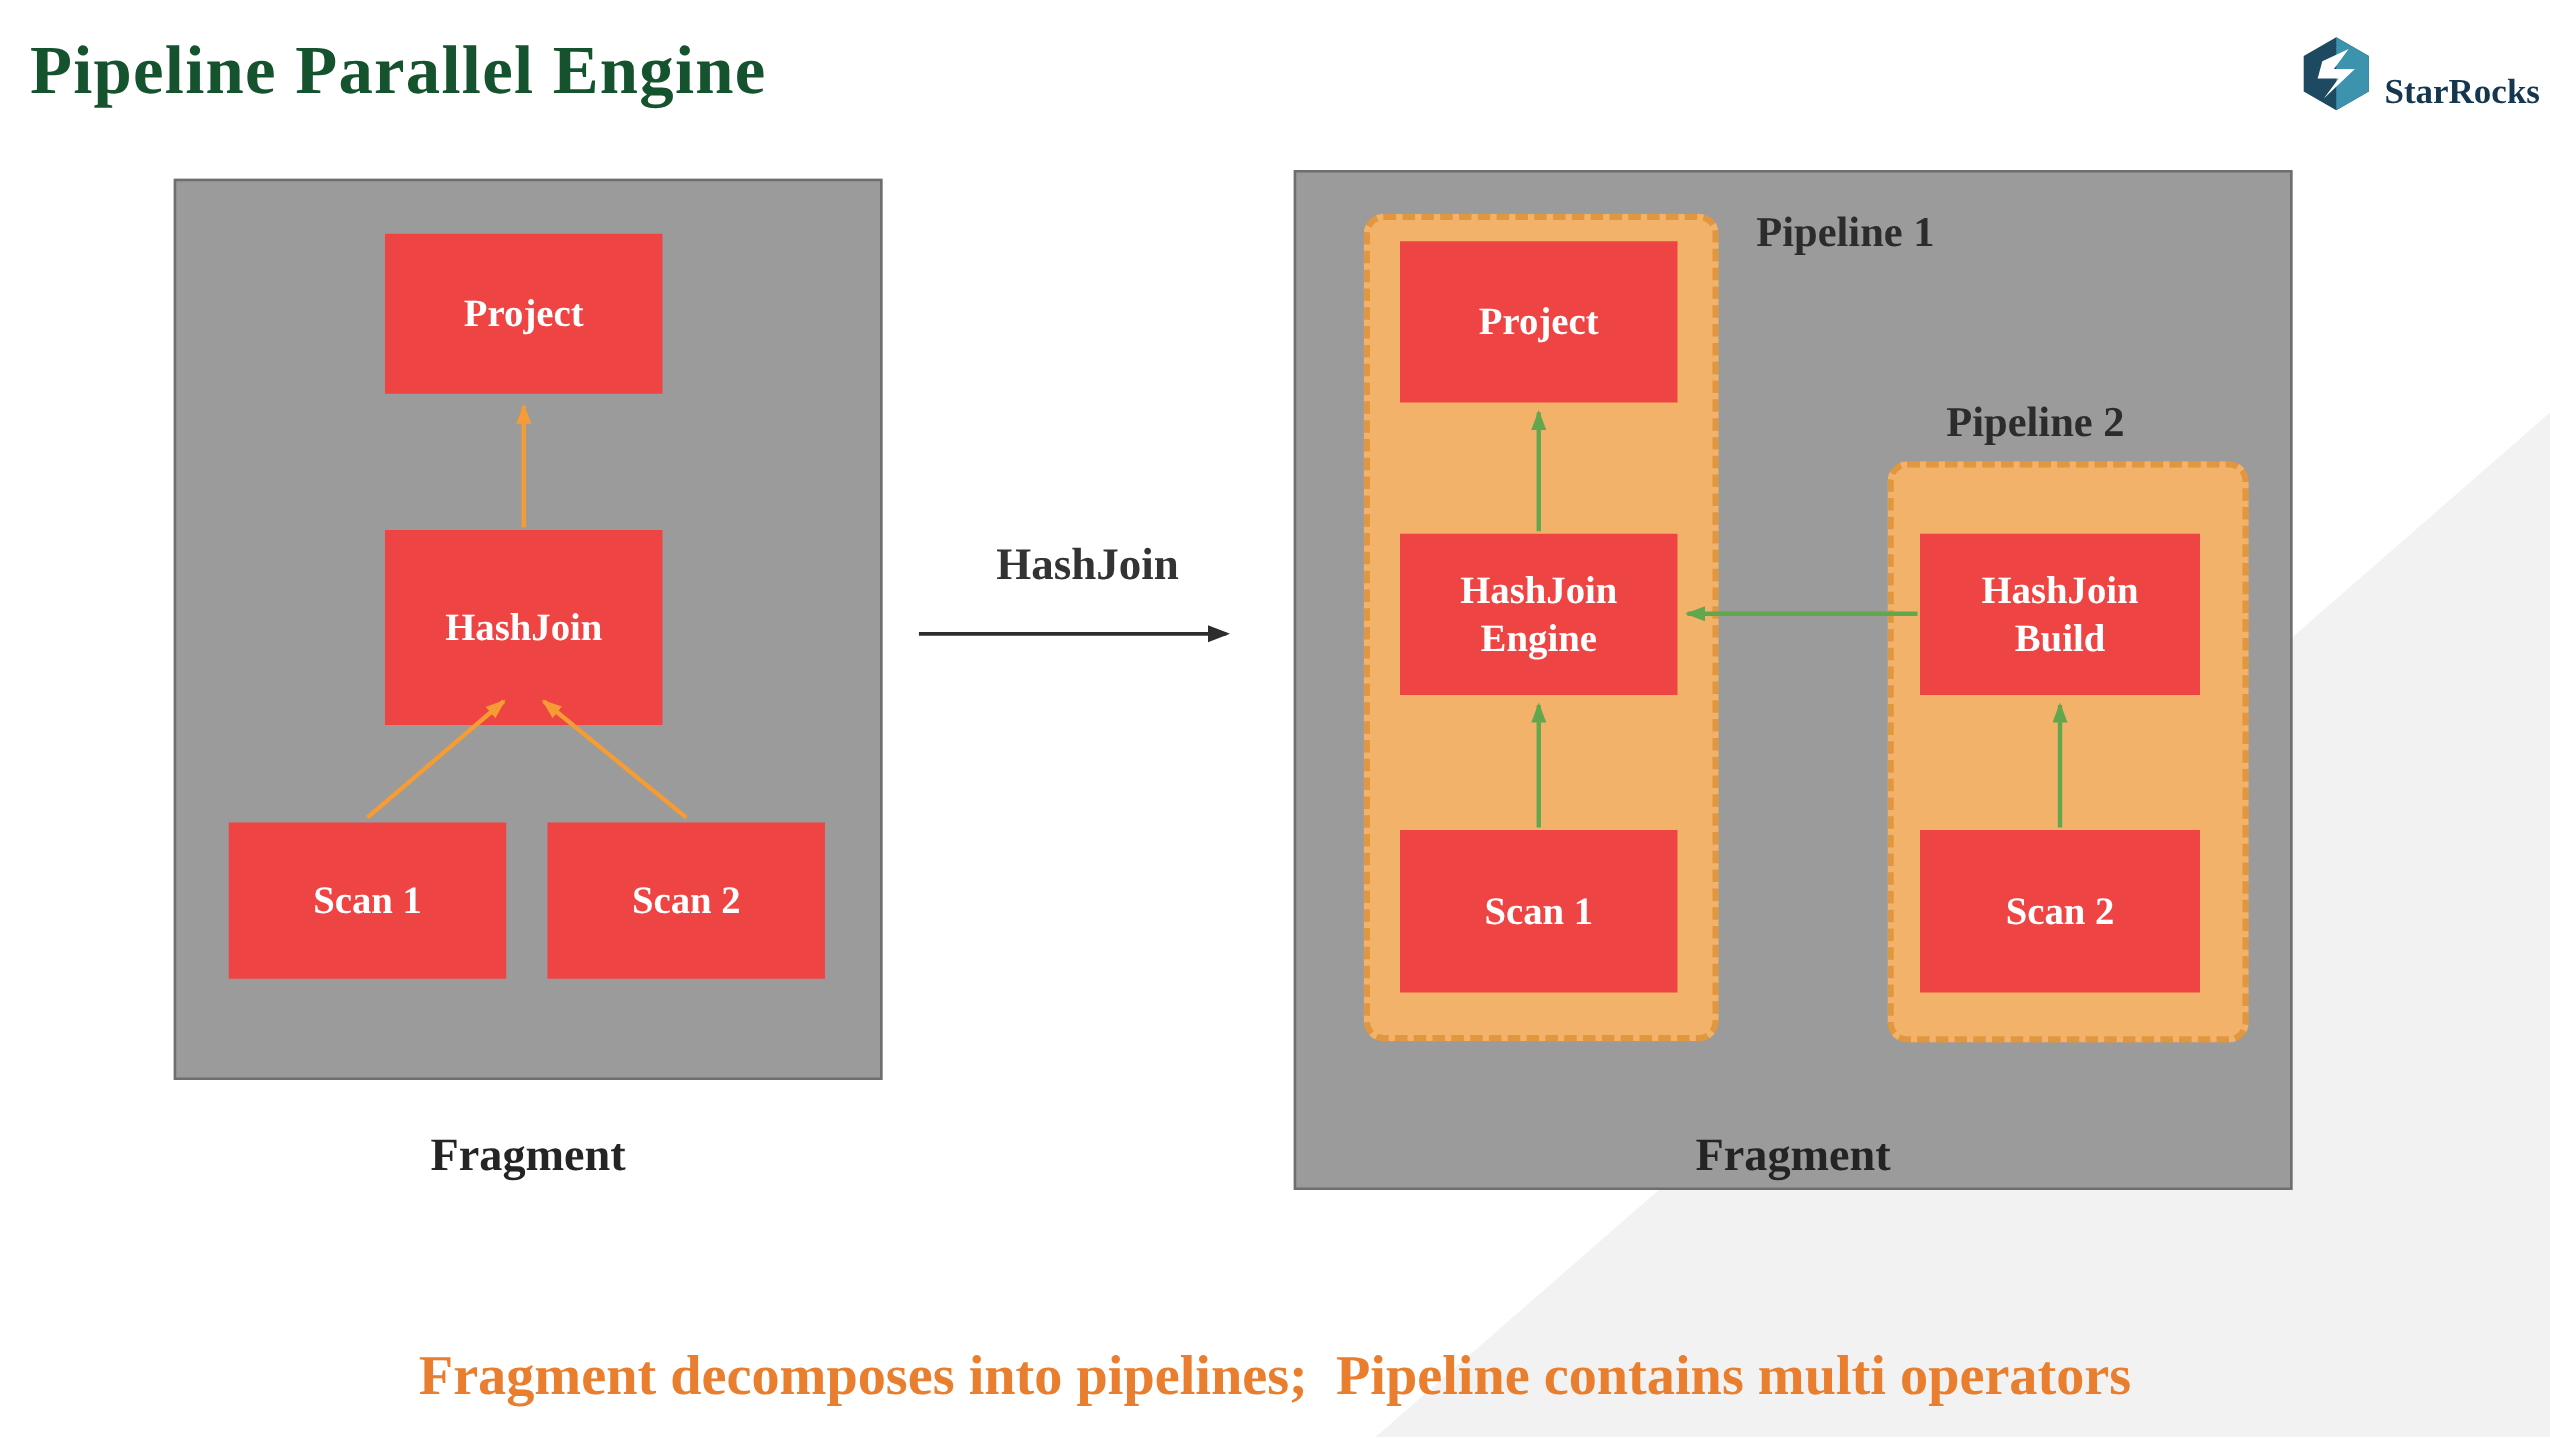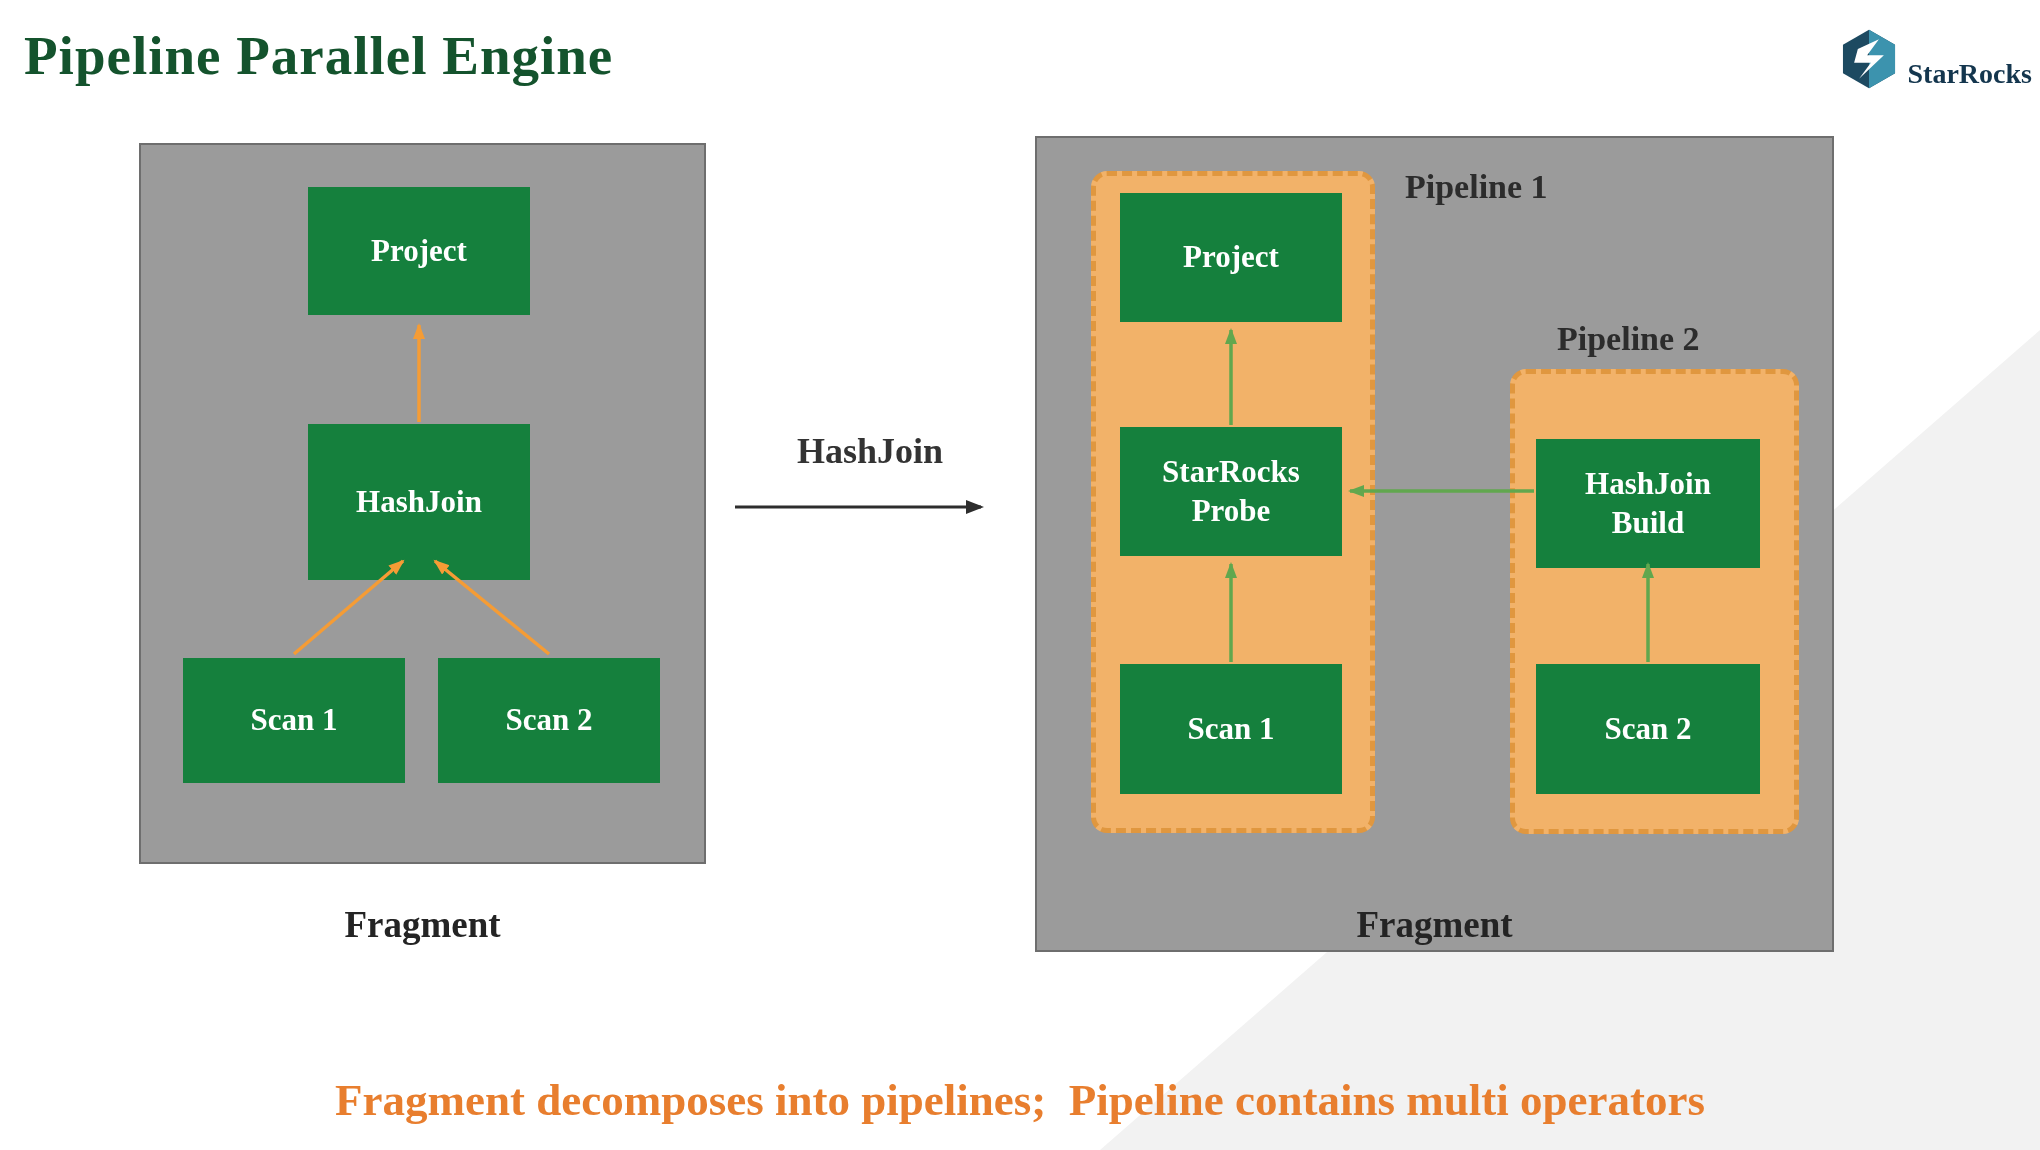--- a/index.html
+++ b/index.html
@@ -33,34 +33,34 @@
   .pipeline1 { left:54px; top:33px; width:284px; height:662px; }
   .pipeline2 { left:473px; top:231px; width:289px; height:465px; }
 
   .plabel {
     position:absolute; font-size:34px; font-weight:bold; color:#2c2c2c; white-space:nowrap;
   }
   .plabel1 { left:368px; top:30px; }
   .plabel2 { left:520px; top:182px;text-align:center; }
 
   .node {
-    position:absolute; background:#15803d; color:#ffffff; font-weight:bold;
+    position:absolute; background:#ef4444; color:#ffffff; font-weight:bold;
     font-size:31px; line-height:1.25; display:flex; align-items:center;
     justify-content:center; text-align:center; padding:0 40px;
   }
   
   .n-project-l  { left:167px; top:42px;  width:222px; height:128px; }
   .n-hashjoin-l { left:167px; top:279px; width:222px; height:156px; }
   .n-scan1-l    { left:42px;  top:513px; width:222px; height:125px; }
   .n-scan2-l    { left:297px; top:513px; width:222px; height:125px; }
   
   .n-project-r { left:83px;  top:55px;  width:222px; height:129px; }
   .n-probe-r   { left:83px;  top:289px; width:222px; height:129px; }
   .n-scan1-r   { left:83px;  top:526px; width:222px; height:130px; }
-  .n-build-r   { left:499px; top:289px; width:224px; height:129px;margin-top:12px; }
+  .n-build-r   { left:499px; top:289px; width:224px; height:129px; }
   .n-scan2-r   { left:499px; top:526px; width:224px; height:130px; }
 
   .arrows { position:absolute; left:0; top:0; pointer-events:none; }
 
   .transition-label {
     position:absolute; left:735px; top:430px; width:270px; text-align:center;
     font-size:36px; font-weight:bold; color:#333333;
   }
   .transition-arrow { position:absolute; left:735px; top:492px; }
 
@@ -126,21 +126,21 @@
     <line x1="0" y1="15" x2="246" y2="15" stroke="#2d2d2d" stroke-width="3" marker-end="url(#head-black)"></line>
   </svg>
 
   <div class="fragment fragment-right">
     <div class="pipeline-box pipeline1"></div>
     <div class="pipeline-box pipeline2"></div>
     <div class="plabel plabel1">Pipeline 1</div>
     <div class="plabel plabel2">Pipeline 2</div>
 
     <div class="node n-project-r">Project</div>
-    <div class="node n-probe-r">StarRocks Probe</div>
+    <div class="node n-probe-r">HashJoin Engine</div>
     <div class="node n-scan1-r">Scan 1</div>
     <div class="node n-build-r">HashJoin Build</div>
     <div class="node n-scan2-r">Scan 2</div>
 
     <svg class="arrows" width="799" height="728">
       <defs>
         <marker id="head-green" markerUnits="userSpaceOnUse" markerWidth="18" markerHeight="14" refX="14" refY="6" orient="auto">
           <path d="M0,0 L16,6 L0,12 Z" fill="#61a74e"></path>
         </marker>
       </defs>

